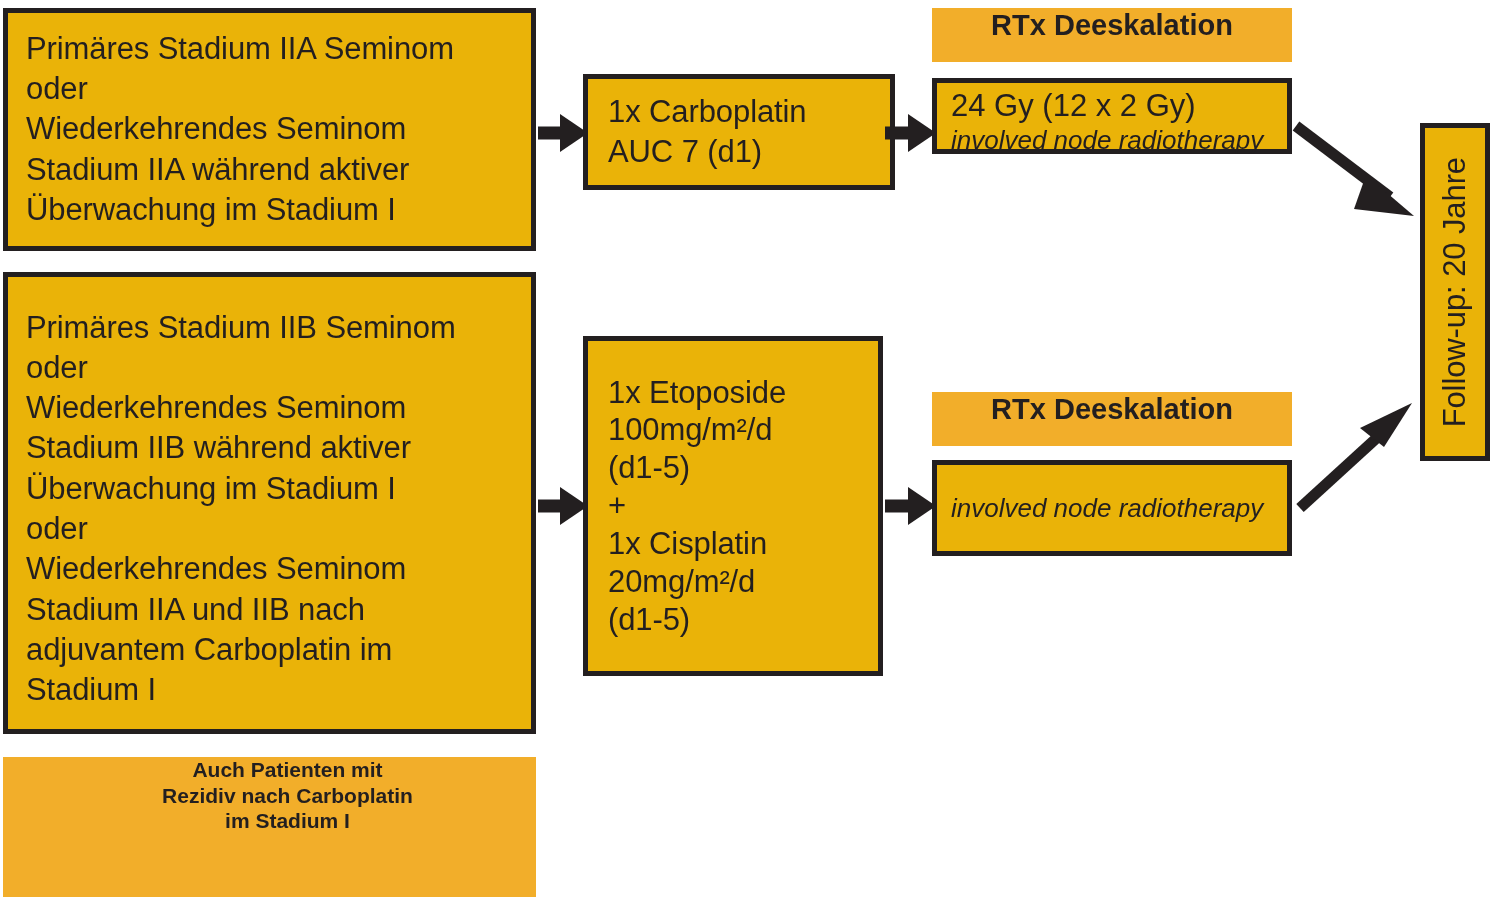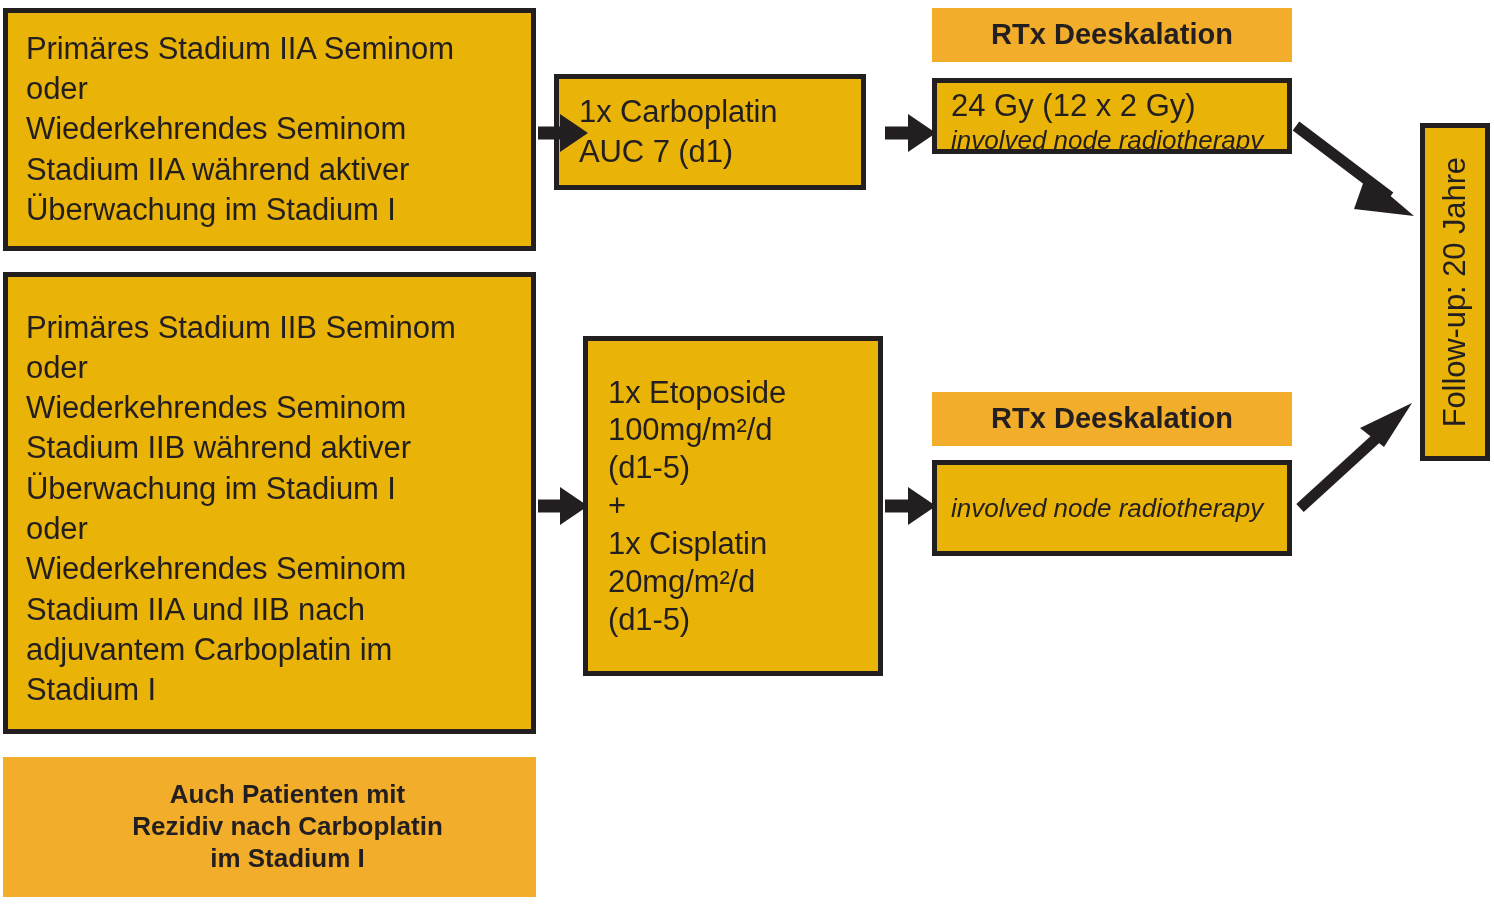--- a/index.html
+++ b/index.html
@@ -38,42 +38,41 @@
     color: #231f20;
     letter-spacing: -0.1px;
     white-space: pre-line;
   }
   
   .banner {
     position: absolute;
     box-sizing: border-box;
     background: #F2AE2A;
     display: flex;
-    align-items: center;
     justify-content: center;
     text-align: center;
   }
   .banner .txt {
     font-weight: 700;
     color: #231f20;
     line-height: 1.22;
     white-space: pre-line;
   }
 
   
   #box-stage-iia  { left: 3px;   top: 8px;   width: 533px; height: 243px; padding: 10px 0 10px 18px; }
   #box-stage-iia .txt { font-size: 31px; }
 
   #box-stage-iib  { left: 3px;   top: 272px; width: 533px; height: 462px; padding: 22px 0 10px 18px; }
   #box-stage-iib .txt { font-size: 31px; }
 
   #banner-relapse { left: 3px;   top: 757px; width: 533px; height: 140px; }
-  #banner-relapse .txt { font-size: 26px; margin-left: 36px; }
-
-  #box-carboplatin { left: 554px; top: 74px;  width: 312px; height: 116px; padding: 6px 0 6px 20px; }
+  #banner-relapse .txt { font-size: 21px; margin-left: 36px; }
+
+  #box-carboplatin { left: 583px; top: 74px;  width: 312px; height: 116px; padding: 6px 0 6px 20px; }
   #box-carboplatin .txt { font-size: 31px; }
 
   #box-etopo-cis  { left: 583px; top: 336px; width: 300px; height: 340px; padding: 6px 0 6px 20px; }
   #box-etopo-cis .txt { font-size: 31px; line-height: 1.22; }
 
   #banner-ctx     { left: 583px; top: 685px; width: 300px; height: 92px; }
   #banner-ctx .txt { font-size: 29px; }
 
   #banner-rtx-1   { left: 932px; top: 8px;   width: 360px; height: 54px; }
   #banner-rtx-1 .txt { font-size: 29px; }

